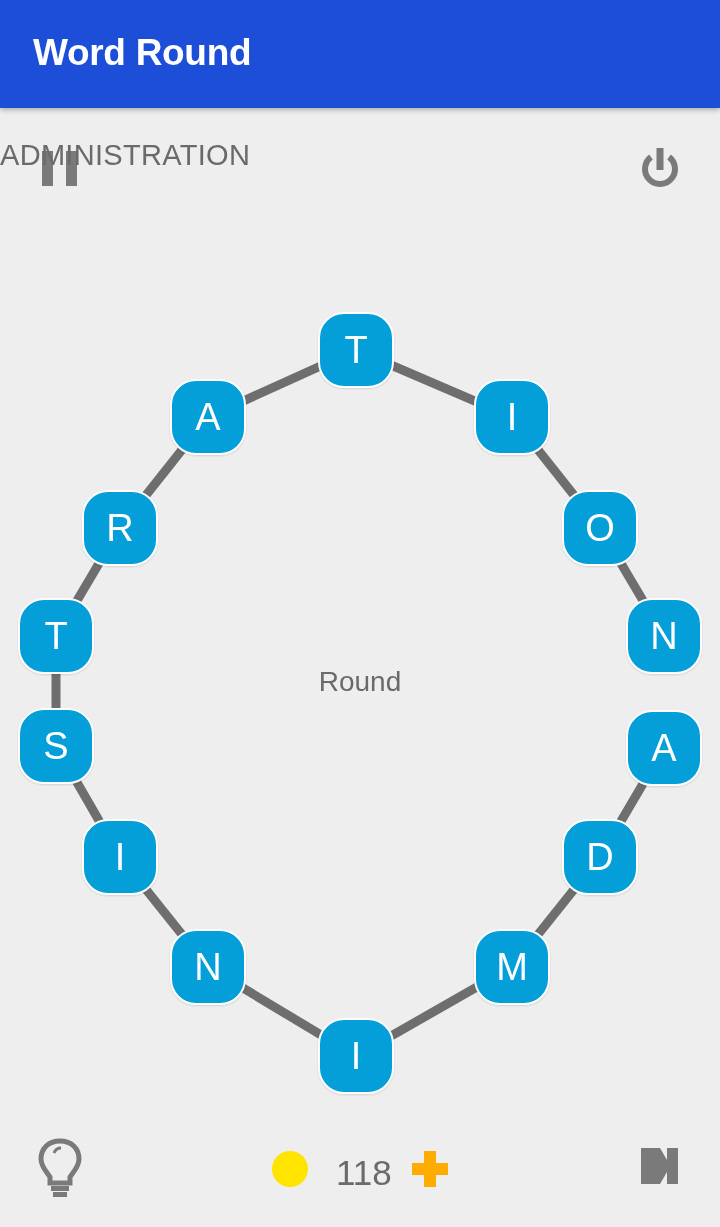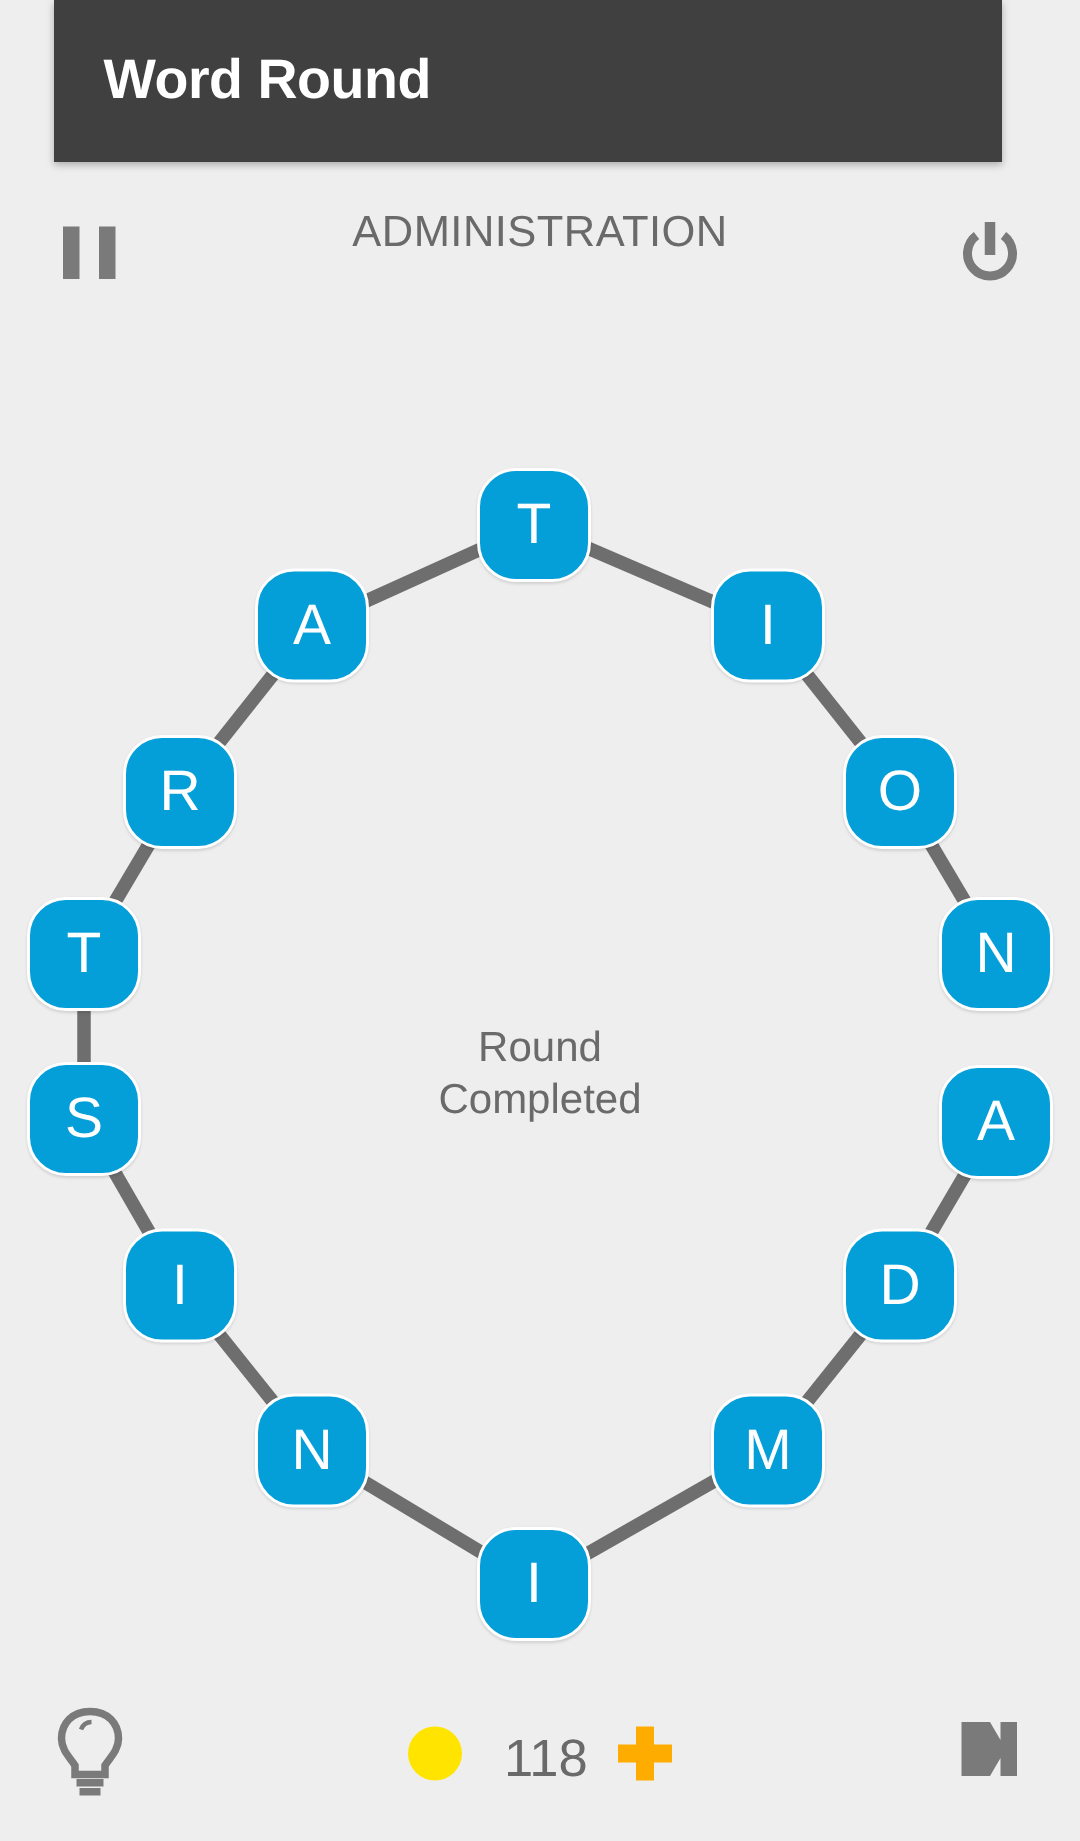--- a/index.html
+++ b/index.html
@@ -3,56 +3,55 @@
 <meta charset="utf-8">
 <style>
   html, body { margin: 0; padding: 0; }
   body {
     width: 720px; height: 1227px; overflow: hidden;
     background: #EEEEEE;
     font-family: "Liberation Sans", "DejaVu Sans", sans-serif;
     position: relative;
   }
   .app-bar {
-    position: absolute; left: 0; top: 0; width: 632px; height: 108px;
-    background: #404040;
+    position: absolute; left: 0; top: 0; width: 720px; height: 108px;
+    background: #1d4ed8;
     box-shadow: 0 2px 5px rgba(0,0,0,0.28);
     z-index: 5;
-    margin-left: 36px;
   }
   .app-title {
     position: absolute; left: 33px; top: 32px;
     color: #FFFFFF; font-size: 37px; font-weight: bold; letter-spacing: -0.3px;
   }
   .icon-btn { position: absolute; cursor: pointer; }
   .pause-btn { left: 30px; top: 140px; width: 60px; height: 58px; }
   .pause-bar { position: absolute; top: 11px; width: 11px; height: 35px; background: #7A7A7A; }
   .pause-bar.a { left: 12px; }
   .pause-bar.b { left: 36px; }
   .word-title {
     position: absolute; left: 0; width: 720px; top: 139px;
-    text-align: center; color: #6A6A6A; font-size: 29px; letter-spacing: 0.3px;
+    text-align: left; color: #6A6A6A; font-size: 29px; letter-spacing: 0.3px;
   }
   .power-btn { left: 630px; top: 138px; width: 60px; height: 60px; }
   .board { position: absolute; left: 0; top: 0; width: 720px; height: 1227px; }
   .board svg { position: absolute; left: 0; top: 0; }
   .tile {
     position: absolute; width: 76px; height: 76px;
     margin-left: -38px; margin-top: -38px;
     background: #049ED9;
     border: 2px solid #FFFFFF;
     box-sizing: border-box;
     border-radius: 26px;
     box-shadow: 0 1px 2px rgba(0,0,0,0.12);
     color: #FFFFFF; font-size: 38px;
     display: flex; align-items: center; justify-content: center;
     cursor: pointer;
   }
   .status-text {
-    position: absolute; left: 0; width: 720px; top: 680px;
+    position: absolute; left: 0; width: 720px; top: 664px;
     text-align: center; color: #6A6A6A; font-size: 28px; line-height: 35px;
   }
   .hint-btn { left: 30px; top: 1135px; width: 60px; height: 64px; }
   .coin-group { position: absolute; left: 270px; top: 1148px; height: 42px; width: 190px; }
   .coin {
     position: absolute; left: 2px; top: 3px; width: 36px; height: 36px;
     border-radius: 50%; background: #FFE400;
   }
   .coin-count {
     position: absolute; left: 66px; top: 5px; font-size: 35px; color: #6A6A6A;
@@ -114,21 +113,20 @@
       <div class="tile" style="left: 120px; top: 857px;">I</div>
       <div class="tile" style="left: 600px; top: 857px;">D</div>
       <div class="tile" style="left: 208px; top: 967px;">N</div>
       <div class="tile" style="left: 512px; top: 967px;">M</div>
       <div class="tile" style="left: 356px; top: 1056px;">I</div>
     </div>
 </div>
 
 <div class="status-text">
   <div>Round</div>
-  <div>Completed</div>
 </div>
 
 <div class="icon-btn hint-btn">
   <svg width="60" height="64" viewBox="0 0 60 64">
     <path d="M30 6 C 18 6 11 14 11 24 C 11 32 17 37 20 42 L 20 48 L 40 48 L 40 42 C 43 37 49 32 49 24 C 49 14 42 6 30 6 Z" fill="none" stroke="#7A7A7A" stroke-width="5"></path>
     <path d="M24 18 Q 26 13 31 13" fill="none" stroke="#7A7A7A" stroke-width="3"></path>
     <rect x="21" y="51" width="18" height="5" fill="#7A7A7A"></rect>
     <rect x="23" y="57" width="14" height="5" fill="#7A7A7A"></rect>
   </svg>
 </div>

